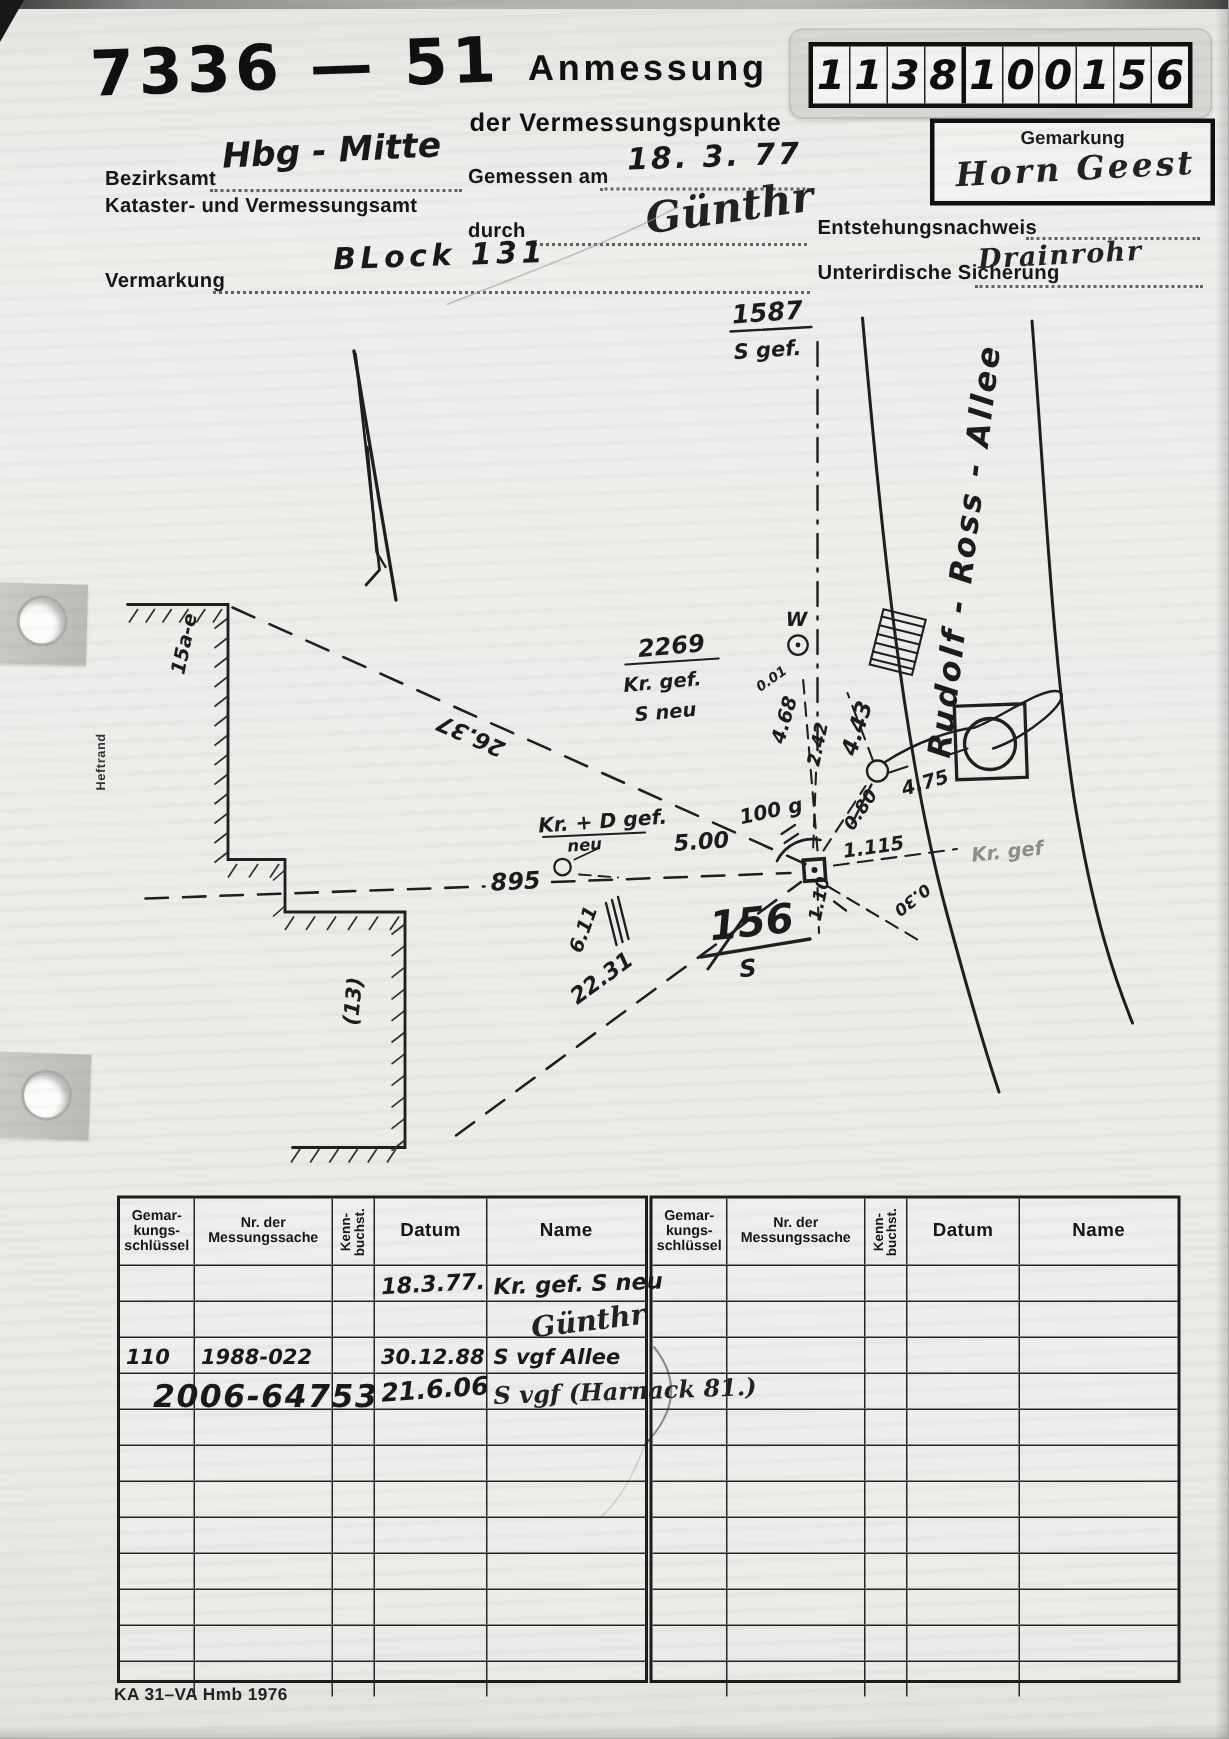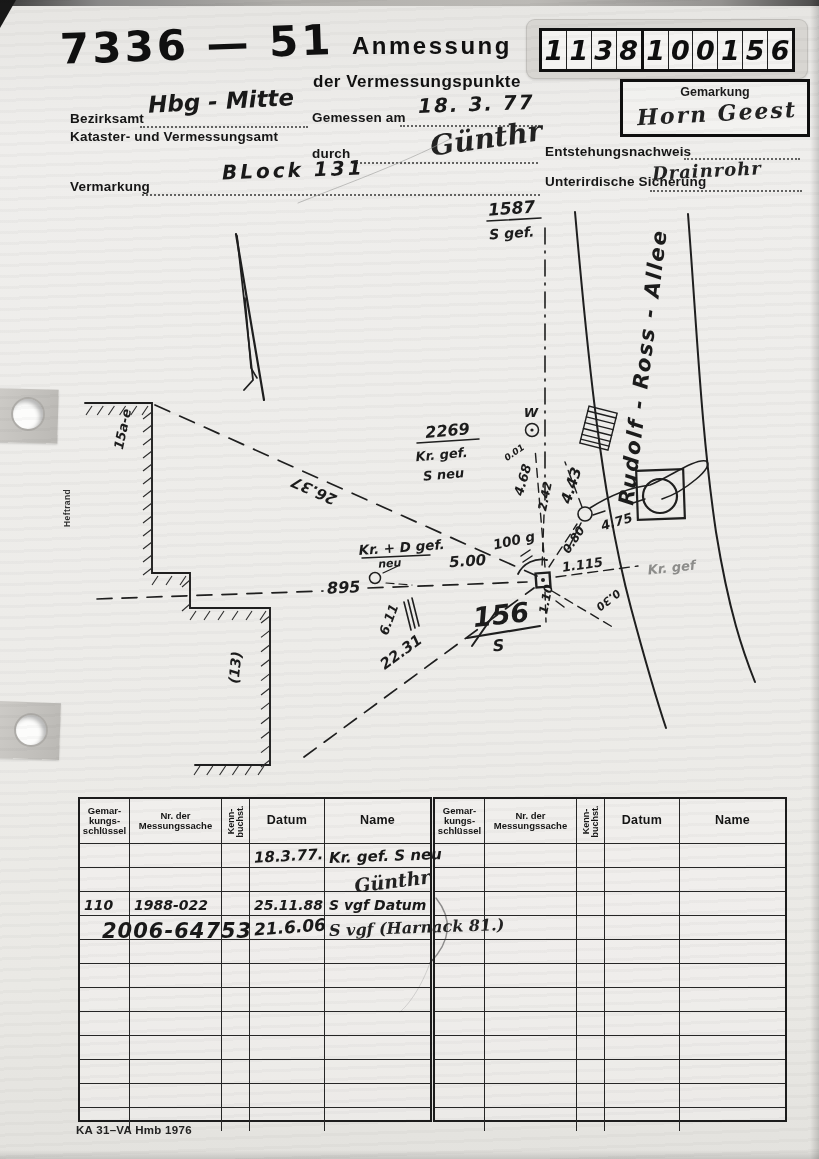--- a/index.html
+++ b/index.html
@@ -314,24 +314,24 @@
       </div>
       <div class="trow">
         <div class="cell c0">
           <span class="entry hw e14">110</span>
         </div>
         <div class="cell c1">
           <span class="entry hw e14">1988-022</span>
         </div>
         <div class="cell c2"></div>
         <div class="cell c3">
-          <span class="entry hw e14">25.11.88</span>
+          <span class="entry hw e14">30.12.88</span>
         </div>
         <div class="cell c4">
-          <span class="entry hw e14">S vgf Datum</span>
+          <span class="entry hw e14">S vgf Allee</span>
         </div>
       </div>
       <div class="trow">
         <div class="cell c0"></div>
         <div class="cell c1">
           <span class="entry hw bignum">2006-64753</span>
         </div>
         <div class="cell c2"></div>
         <div class="cell c3">
           <span class="entry hw e17 r4">21.6.06</span>

